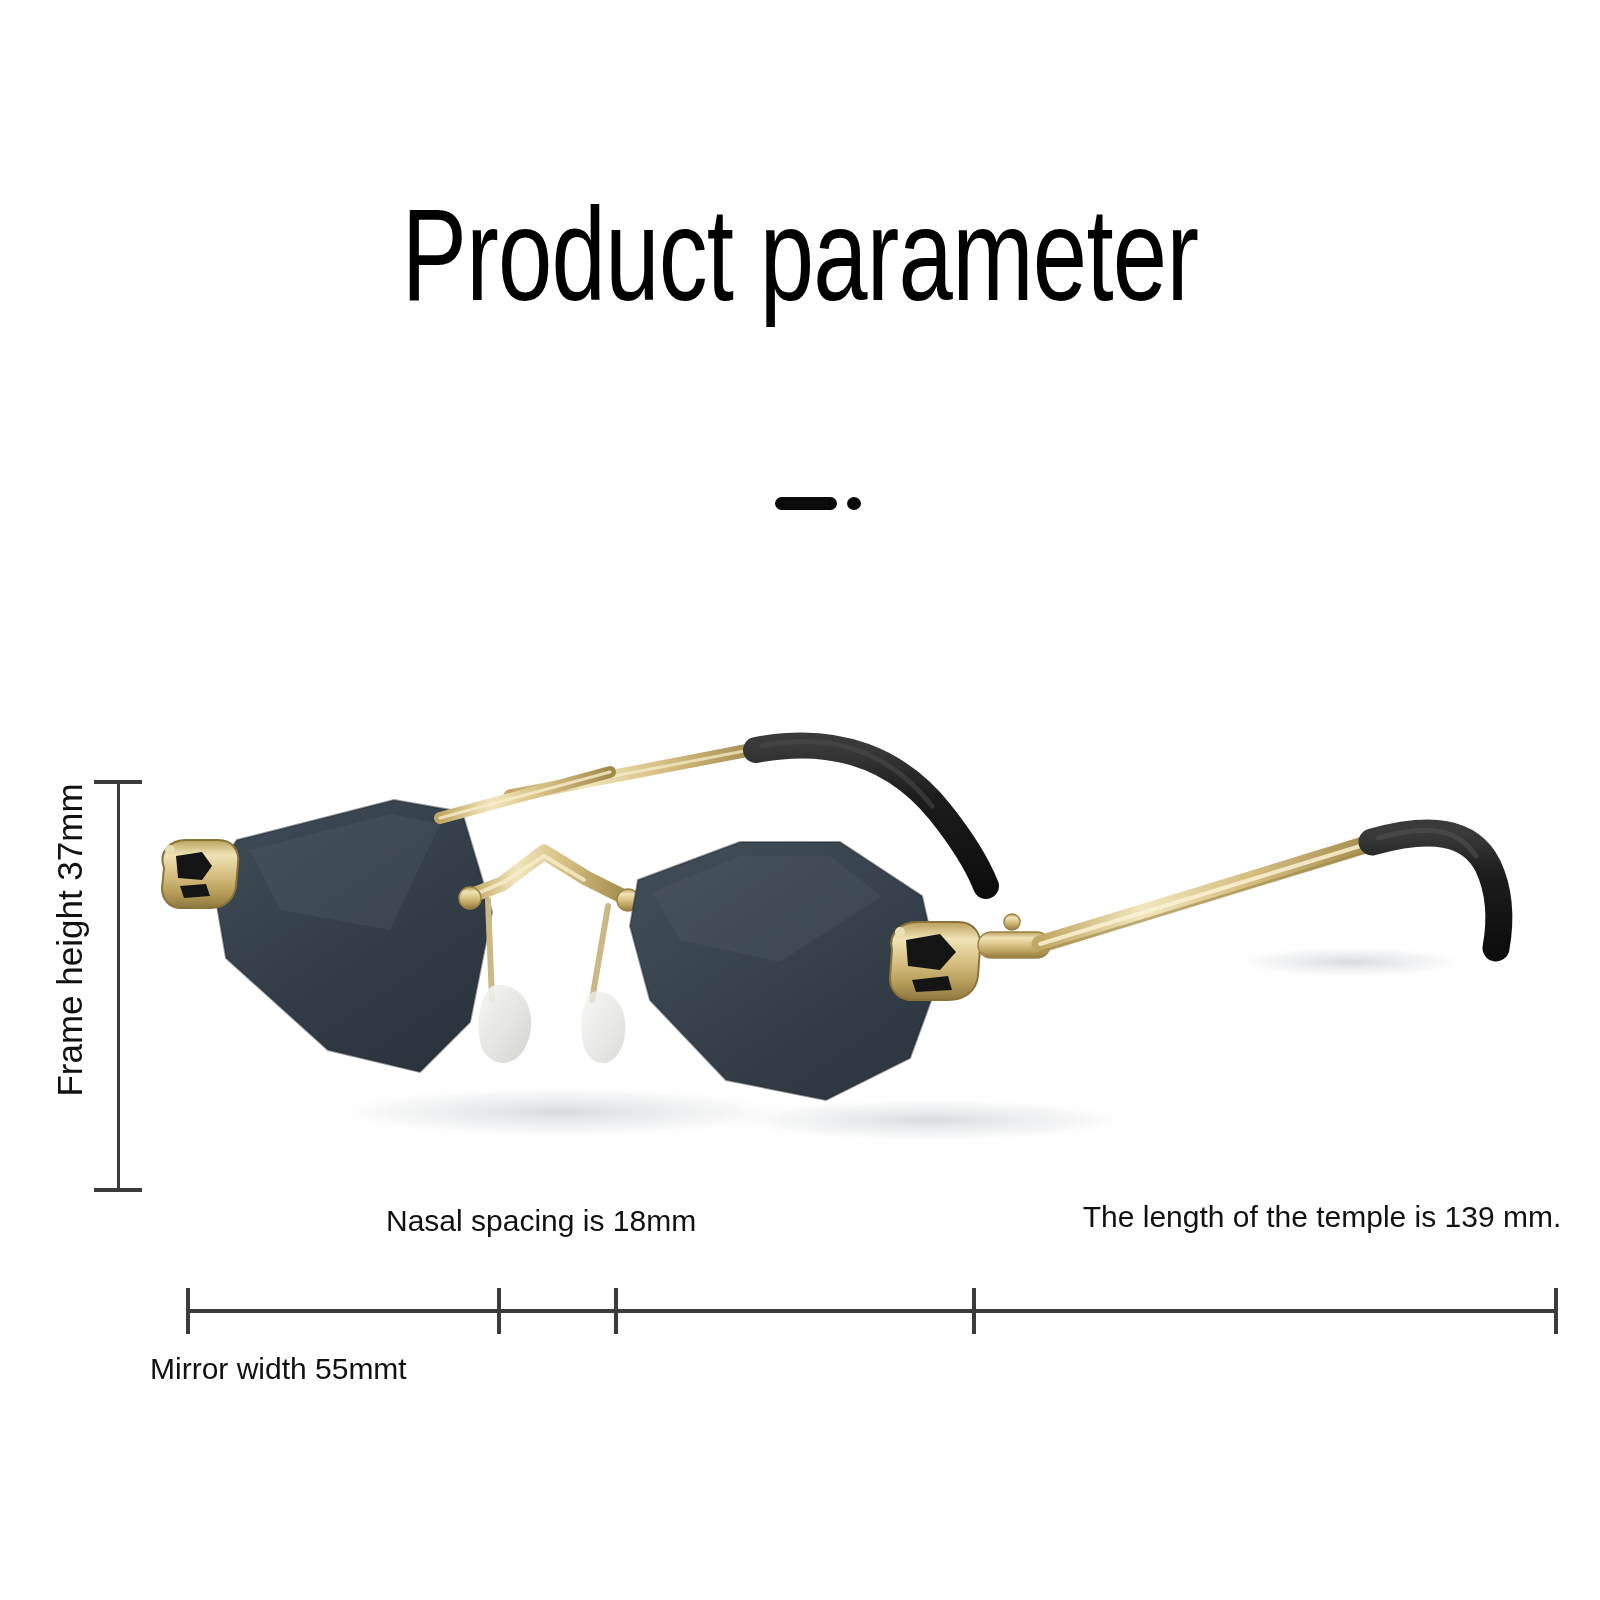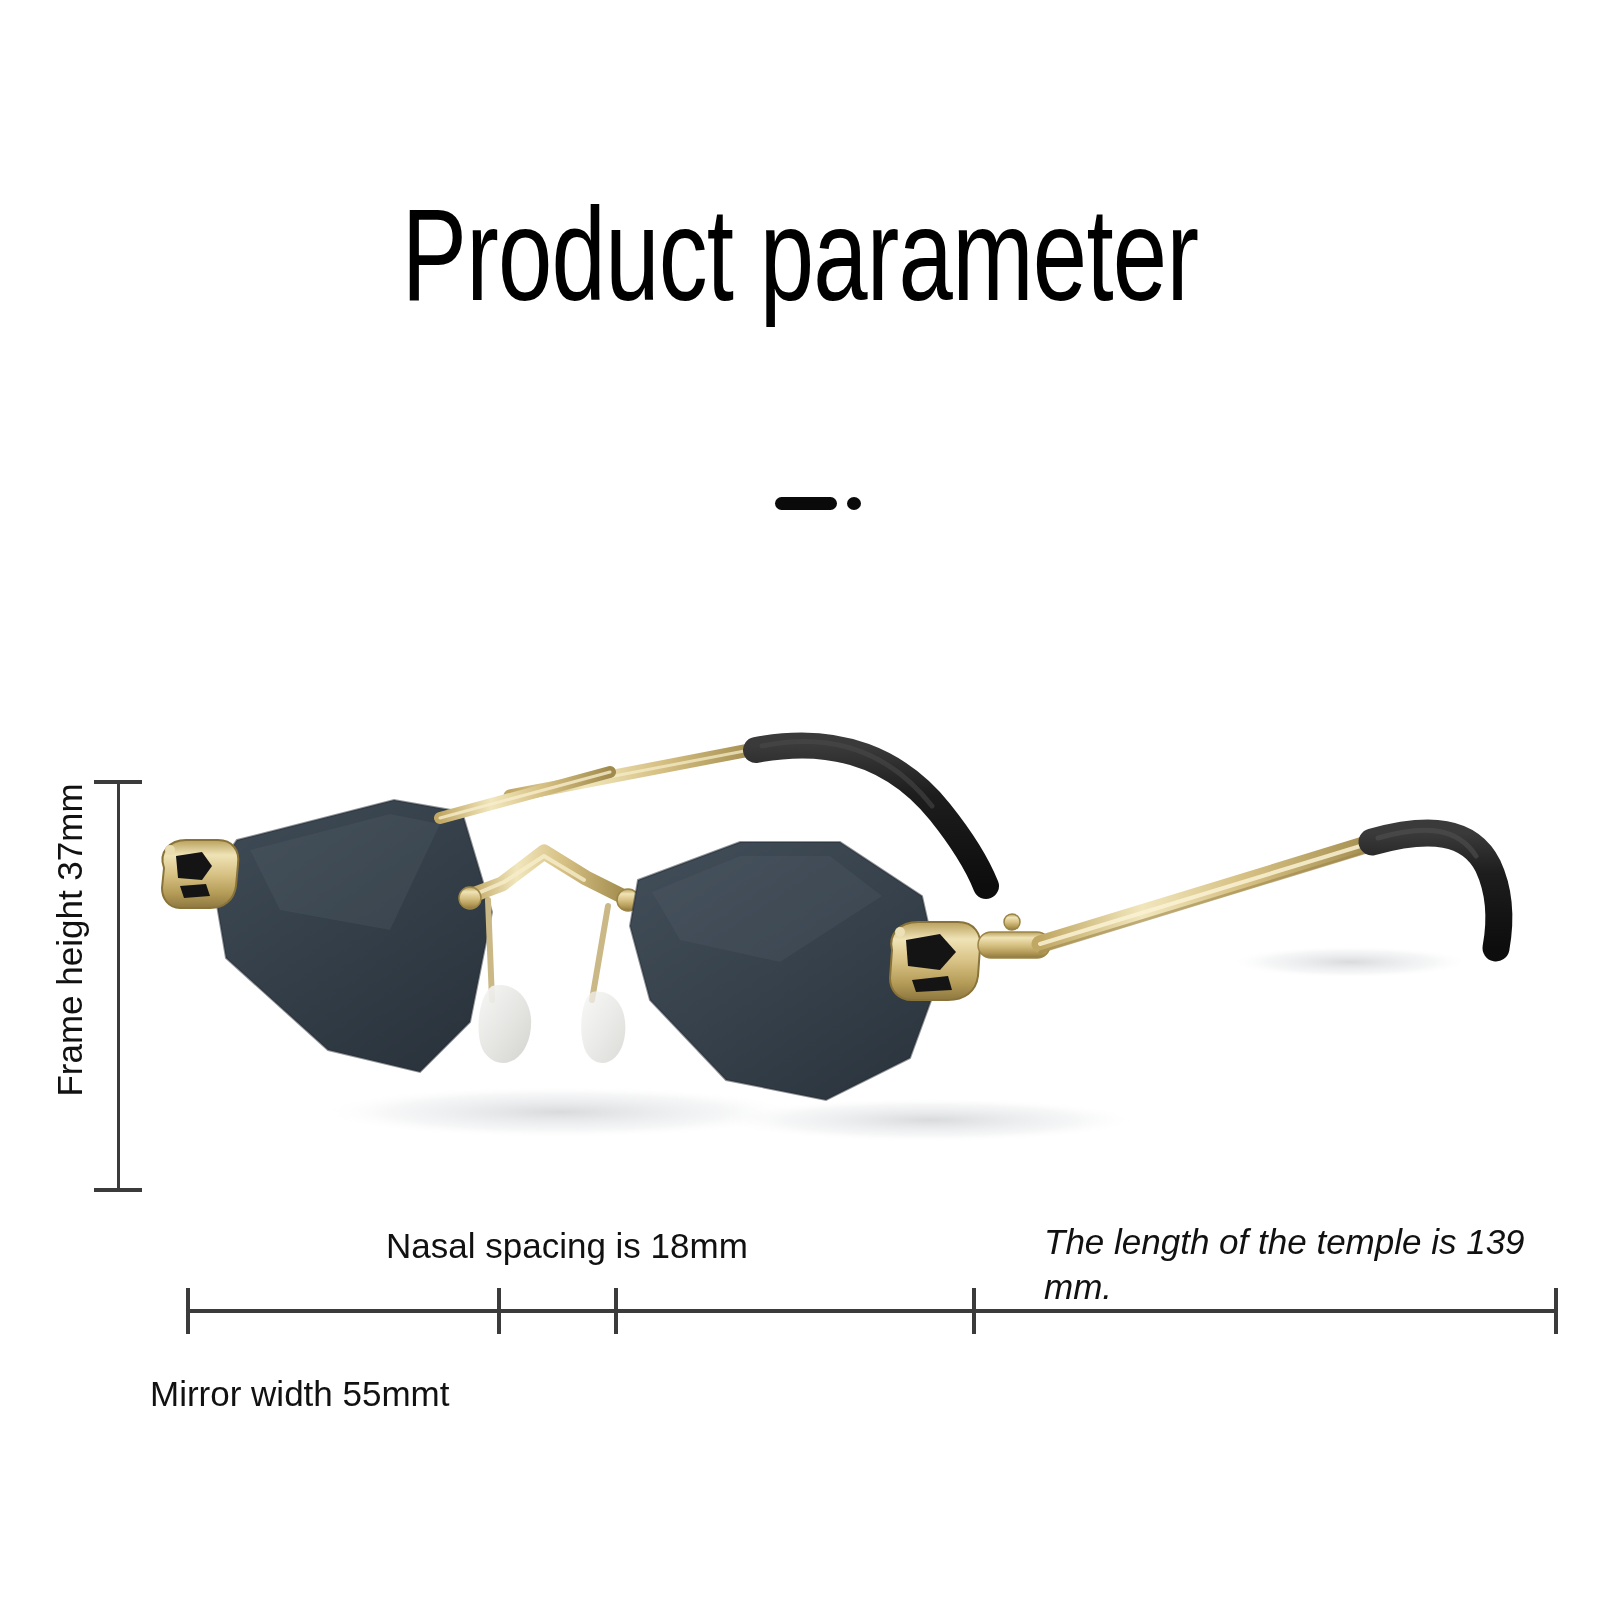--- a/index.html
+++ b/index.html
@@ -132,36 +132,34 @@
     position: absolute;
     top: 0;
     width: 4px;
     height: 46px;
     background: #3b3b3b;
   }
 
   
   .blabel {
     position: absolute;
-    font-size: 35px;
+    font-size: 30px;
     color: #111111;
     line-height: 1.28;
-    margin-top: 22px;
   }
   #label-nasal {
     left: 386px;
     top: 1202px;
     white-space: nowrap;
   }
   #label-temple {
-    left: 1044px;
+    left: 1072px;
     top: 1198px;
     width: 500px;
-    text-align: left;
-    font-style: italic;
+    text-align: center;
   }
   #label-mirror {
     left: 150px;
     top: 1350px;
     white-space: nowrap;
   }
 </style>
 </head>
 <body>
 

